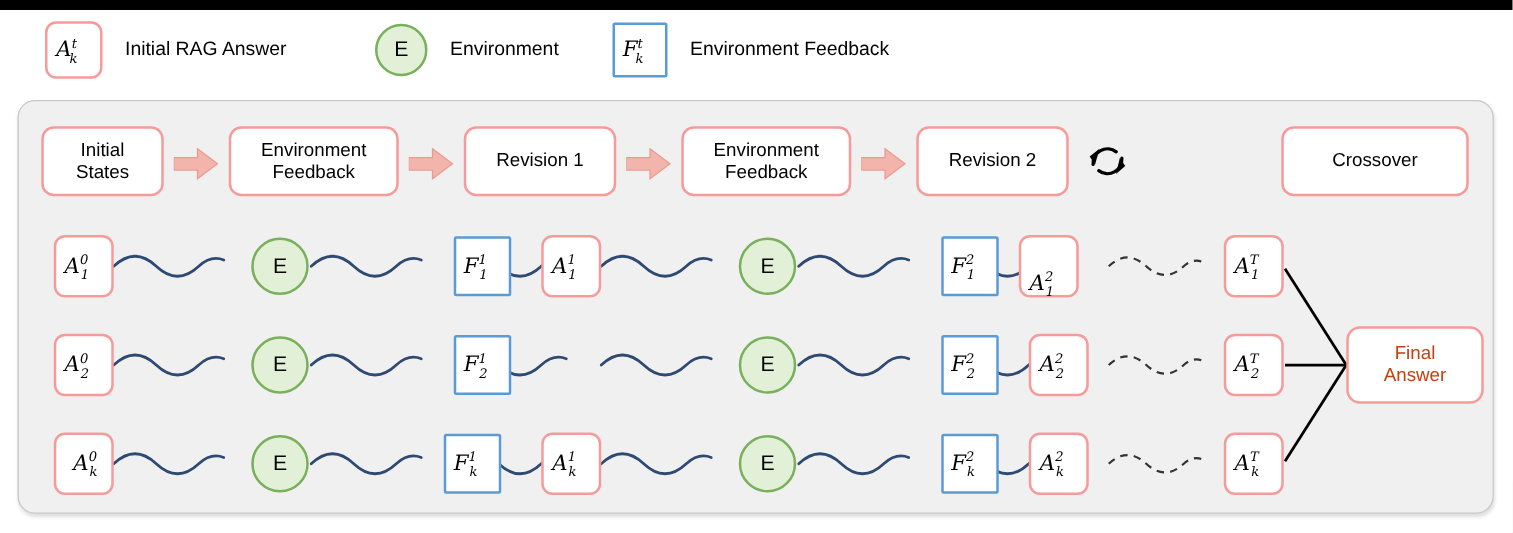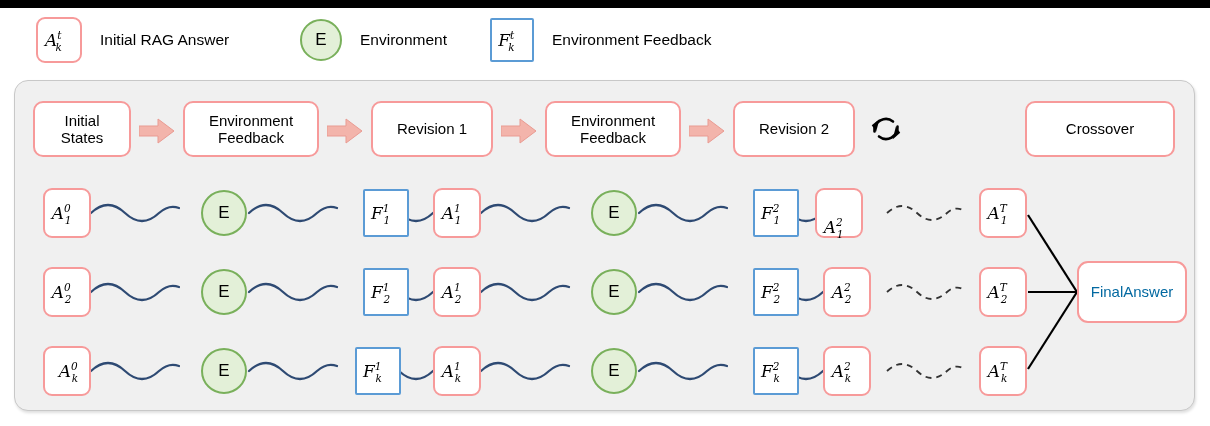--- a/index.html
+++ b/index.html
@@ -181,22 +181,22 @@
     border-radius: 50%;
     background: #e3f0d8;
   }
   .node-final {
     width: 110px; height: 62px;
     border: 2px solid #f79a9a;
     border-radius: 11px;
     font-size: 15px;
     line-height: 1.2;
     text-align: center;
-    color: #0369a1;
-    flex-direction: row;
+    color: #c2410c;
+    flex-direction: column;
   }
   svg.wires {
     position: absolute;
     left: 0; top: 0;
     width: 1181px; height: 331px;
     pointer-events: none;
   }
 </style>
 </head>
 <body>
@@ -348,23 +348,20 @@
 
     <div class="node node-a" style="left:28px;  top:186px;">
       <span class="math stacked"><span class="base">A</span><span class="sup">0</span><span class="sub">2</span></span>
     </div>
     <div class="node node-e" style="left:186px; top:188px;">
       <span class="e-letter">E</span>
     </div>
     <div class="node node-f" style="left:304px; top:187px;">
       <span class="math stacked"><span class="base">F</span><span class="sup">1</span><span class="sub">2</span></span>
     </div>
-    <div class="node node-a" style="left:418px; top:186px;">
-      <span class="math stacked"><span class="base">A</span><span class="sup">1</span><span class="sub">2</span></span>
-    </div>
     <div class="node node-e" style="left:576px; top:188px;">
       <span class="e-letter">E</span>
     </div>
     <div class="node node-f" style="left:694px; top:187px;">
       <span class="math stacked"><span class="base">F</span><span class="sup">2</span><span class="sub">2</span></span>
     </div>
     <div class="node node-a" style="left:808px; top:186px;">
       <span class="math stacked"><span class="base">A</span><span class="sup">2</span><span class="sub">2</span></span>
     </div>
     <div class="node node-a" style="left:964px; top:186px;">

